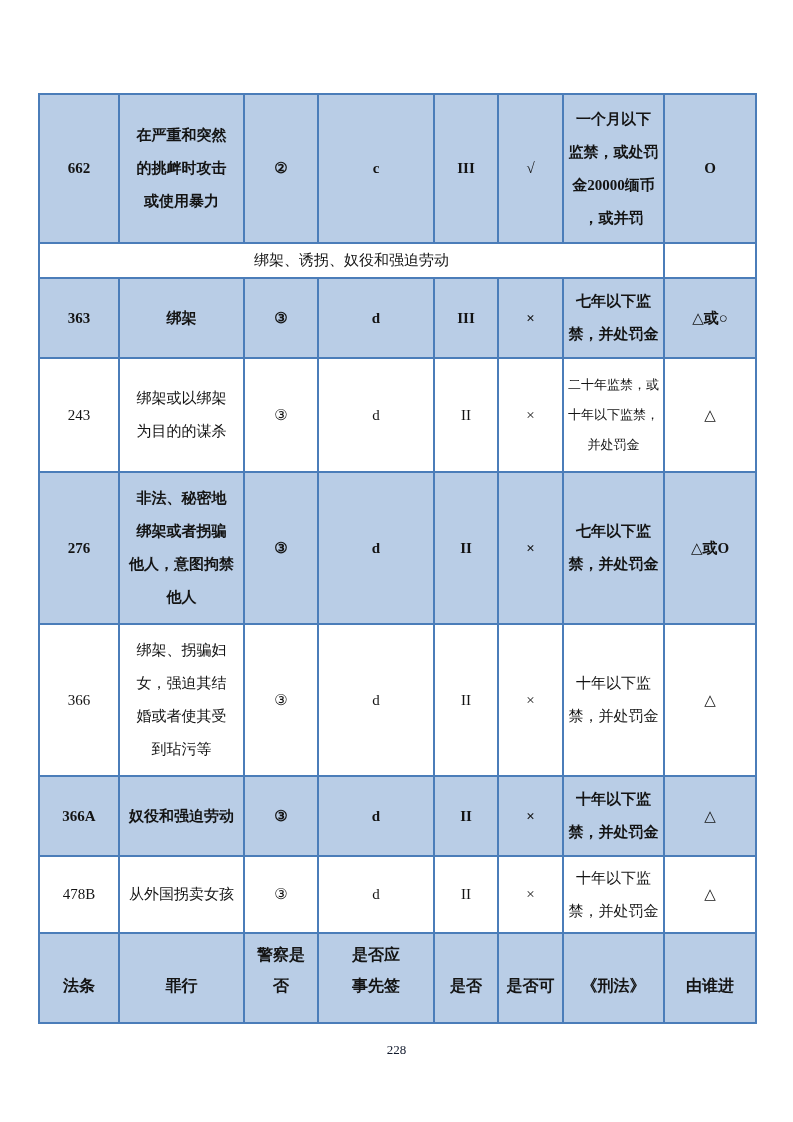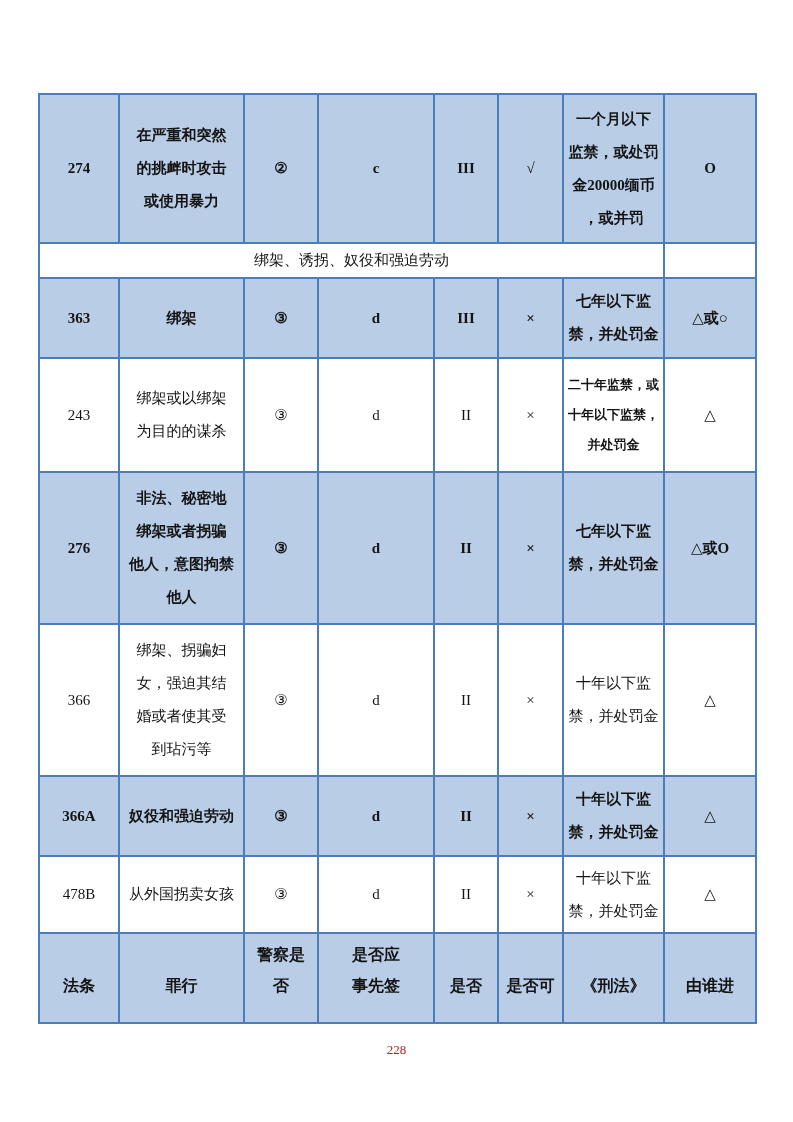--- a/index.html
+++ b/index.html
@@ -43,40 +43,39 @@
     font-size: 16px;
     line-height: 2.15;
   }
   td.punish {
     font-size: 14px;
     line-height: 2.4;
   }
   td.punish.small {
     font-size: 13px;
     line-height: 2.3;
-    font-weight: bold;
   }
   td.section-cell {
     font-size: 16px;
     line-height: 1.4;
   }
   tr.footer-row td {
     vertical-align: bottom;
     padding-bottom: 21px;
     font-size: 16px;
     line-height: 1.95;
   }
   .page-number {
     position: absolute;
     left: 0;
     right: 0;
     top: 1042px;
     text-align: center;
     font-size: 13px;
-    color: #b91c1c;
+    color: #0f172a;
   }
 </style>
 </head>
 <body>
 
 <div class="page">
 
   <table class="law-table">
     <colgroup>
       <col style="width:80px">
@@ -84,21 +83,21 @@
       <col style="width:74px">
       <col style="width:116px">
       <col style="width:64px">
       <col style="width:65px">
       <col style="width:101px">
       <col style="width:92px">
     </colgroup>
 
     <tbody>
         <tr class="shaded" style="height:149px">
-      <td>274</td>
+      <td>662</td>
       <td class="offense">在严重和突然
 的挑衅时攻击
 或使用暴力</td>
       <td>②</td>
       <td>c</td>
       <td>III</td>
       <td>√</td>
       <td class="punish">一个月以下
 监禁，或处罚
 金20000缅币

